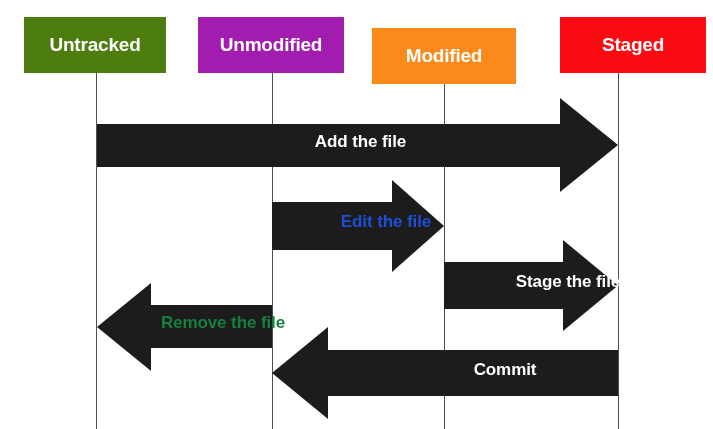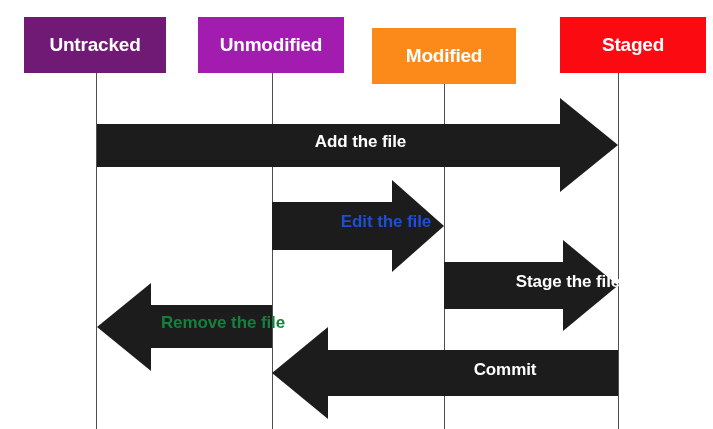--- a/index.html
+++ b/index.html
@@ -52,21 +52,21 @@
 <body>
 
 <div id="canvas">
   <div id="lanes">
       <div class="lane-line" style="left: 96px; top: 73px; height: 356px; background: rgb(77, 80, 82);"></div>
       <div class="lane-line" style="left: 272px; top: 73px; height: 356px; background: rgb(77, 80, 82);"></div>
       <div class="lane-line" style="left: 444px; top: 73px; height: 356px; background: rgb(77, 80, 82);"></div>
       <div class="lane-line" style="left: 618px; top: 73px; height: 356px; background: rgb(77, 80, 82);"></div>
     </div>
   <div id="boxes">
-      <div class="state-box" style="left: 24px; top: 17px; width: 142px; height: 56px; background: #701a75;">
+      <div class="state-box" style="left: 24px; top: 17px; width: 142px; height: 56px; background: #4d7c0f;">
         <span style="color: rgb(255, 255, 255);">Untracked</span>
       </div>
       <div class="state-box" style="left: 198px; top: 17px; width: 146px; height: 56px; background: #a21caf;">
         <span style="color: rgb(255, 255, 255);">Unmodified</span>
       </div>
       <div class="state-box" style="left: 372px; top: 28px; width: 144px; height: 56px; background: rgb(252, 138, 27);">
         <span style="color: rgb(255, 255, 255);">Modified</span>
       </div>
       <div class="state-box" style="left: 560px; top: 17px; width: 146px; height: 56px; background: rgb(251, 10, 18);">
         <span style="color: rgb(255, 255, 255);">Staged</span>

